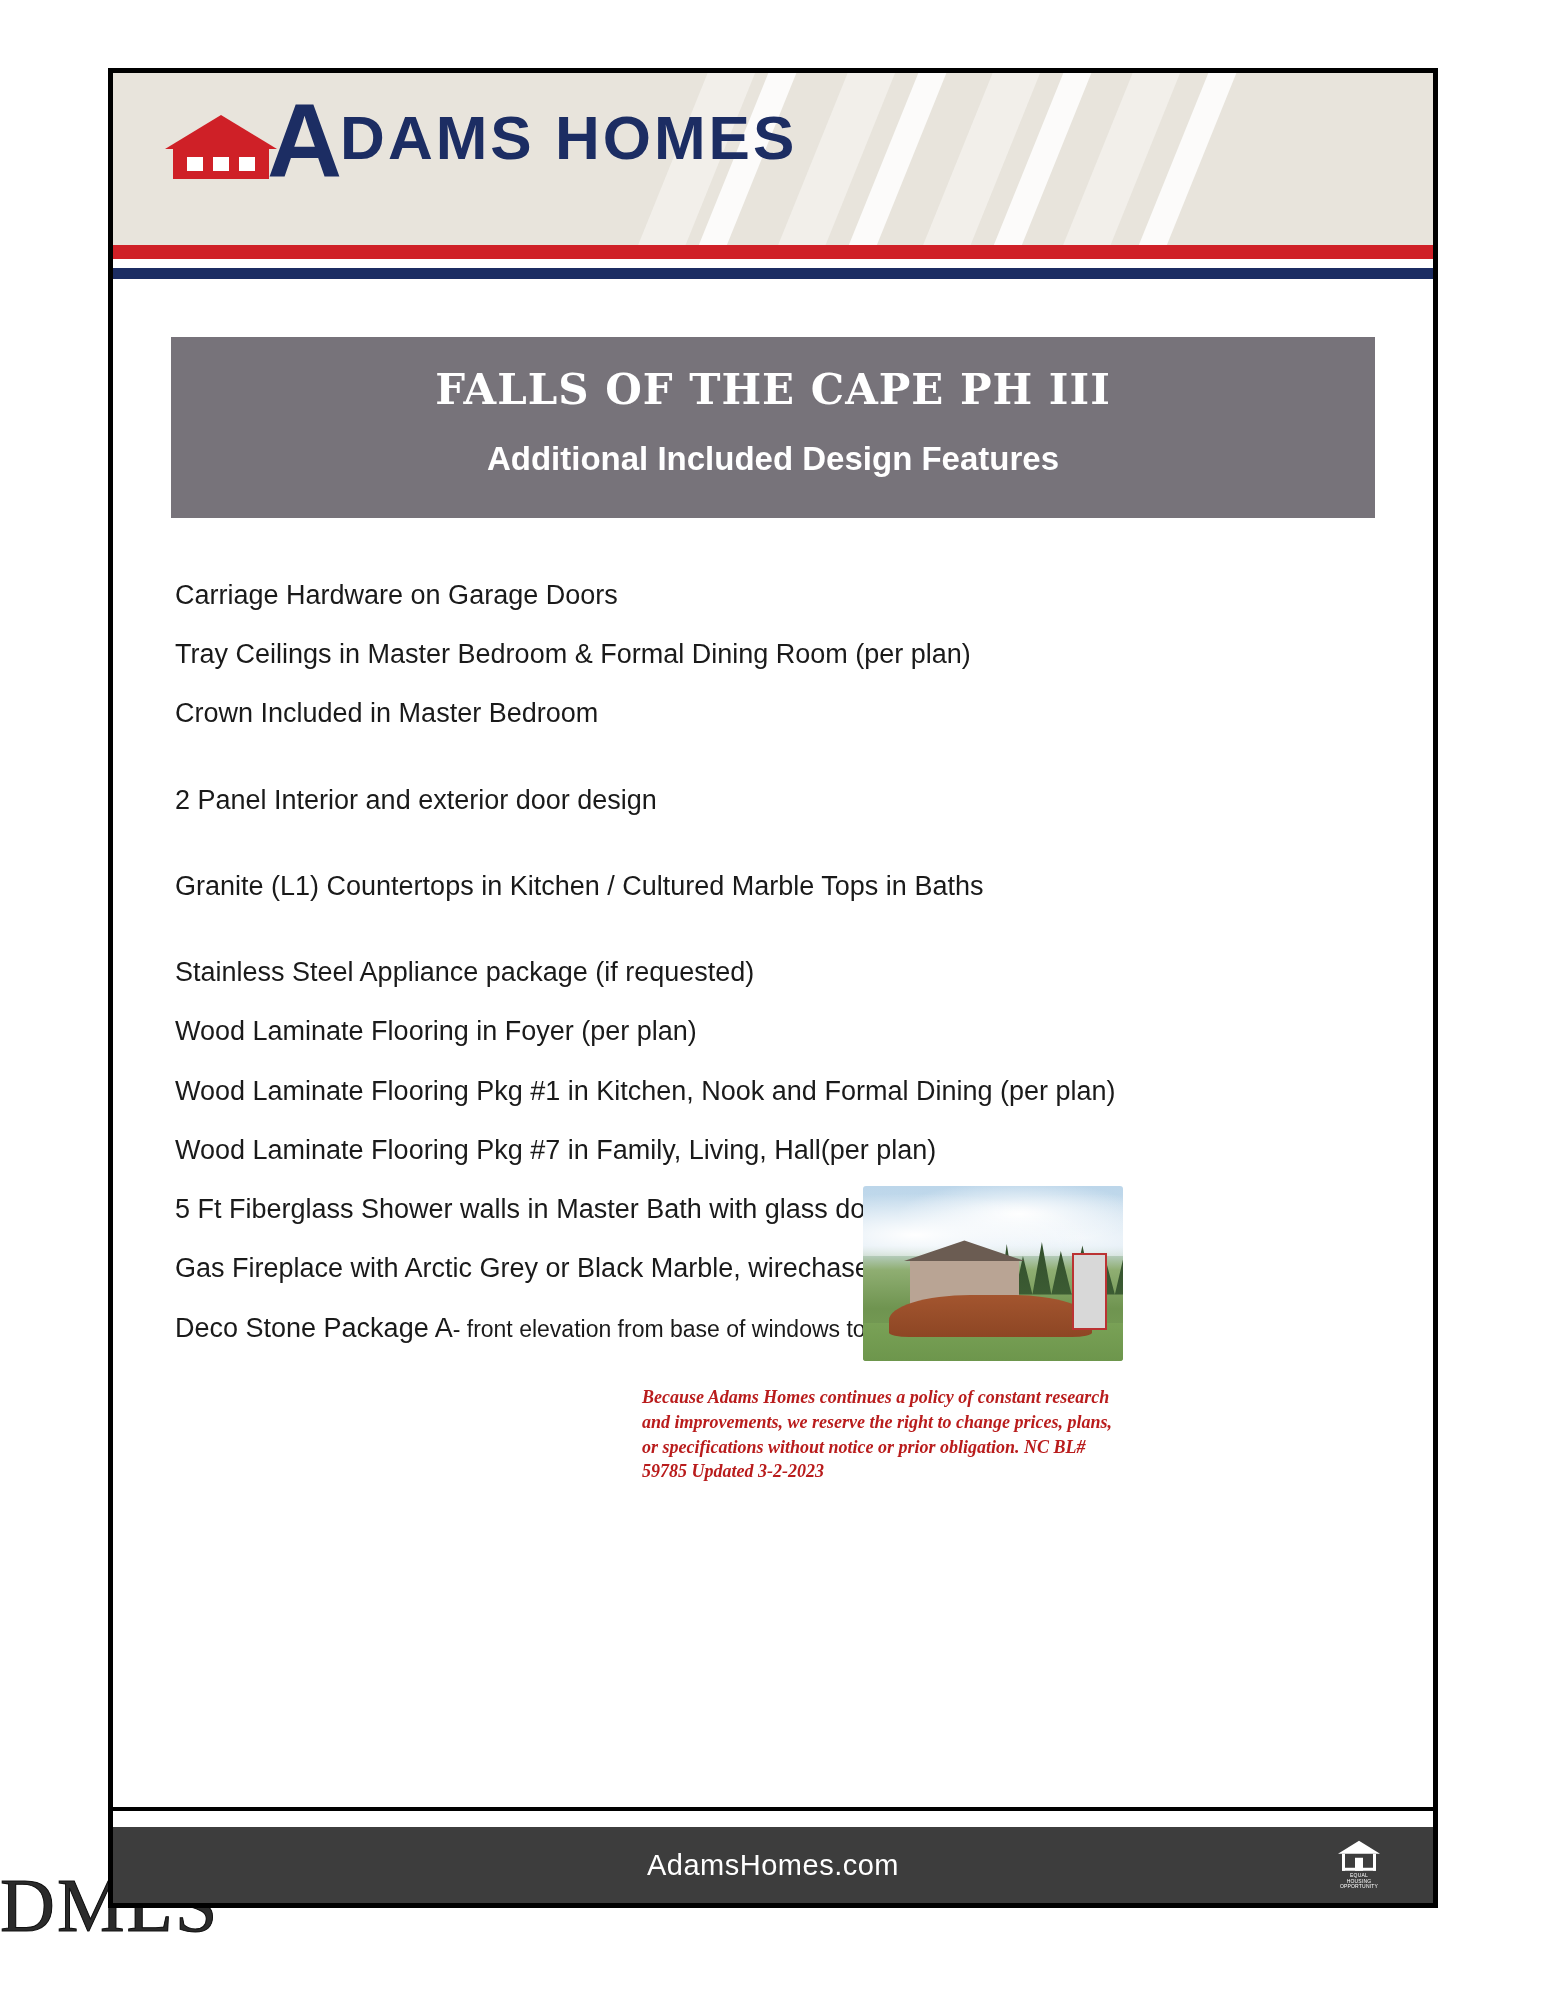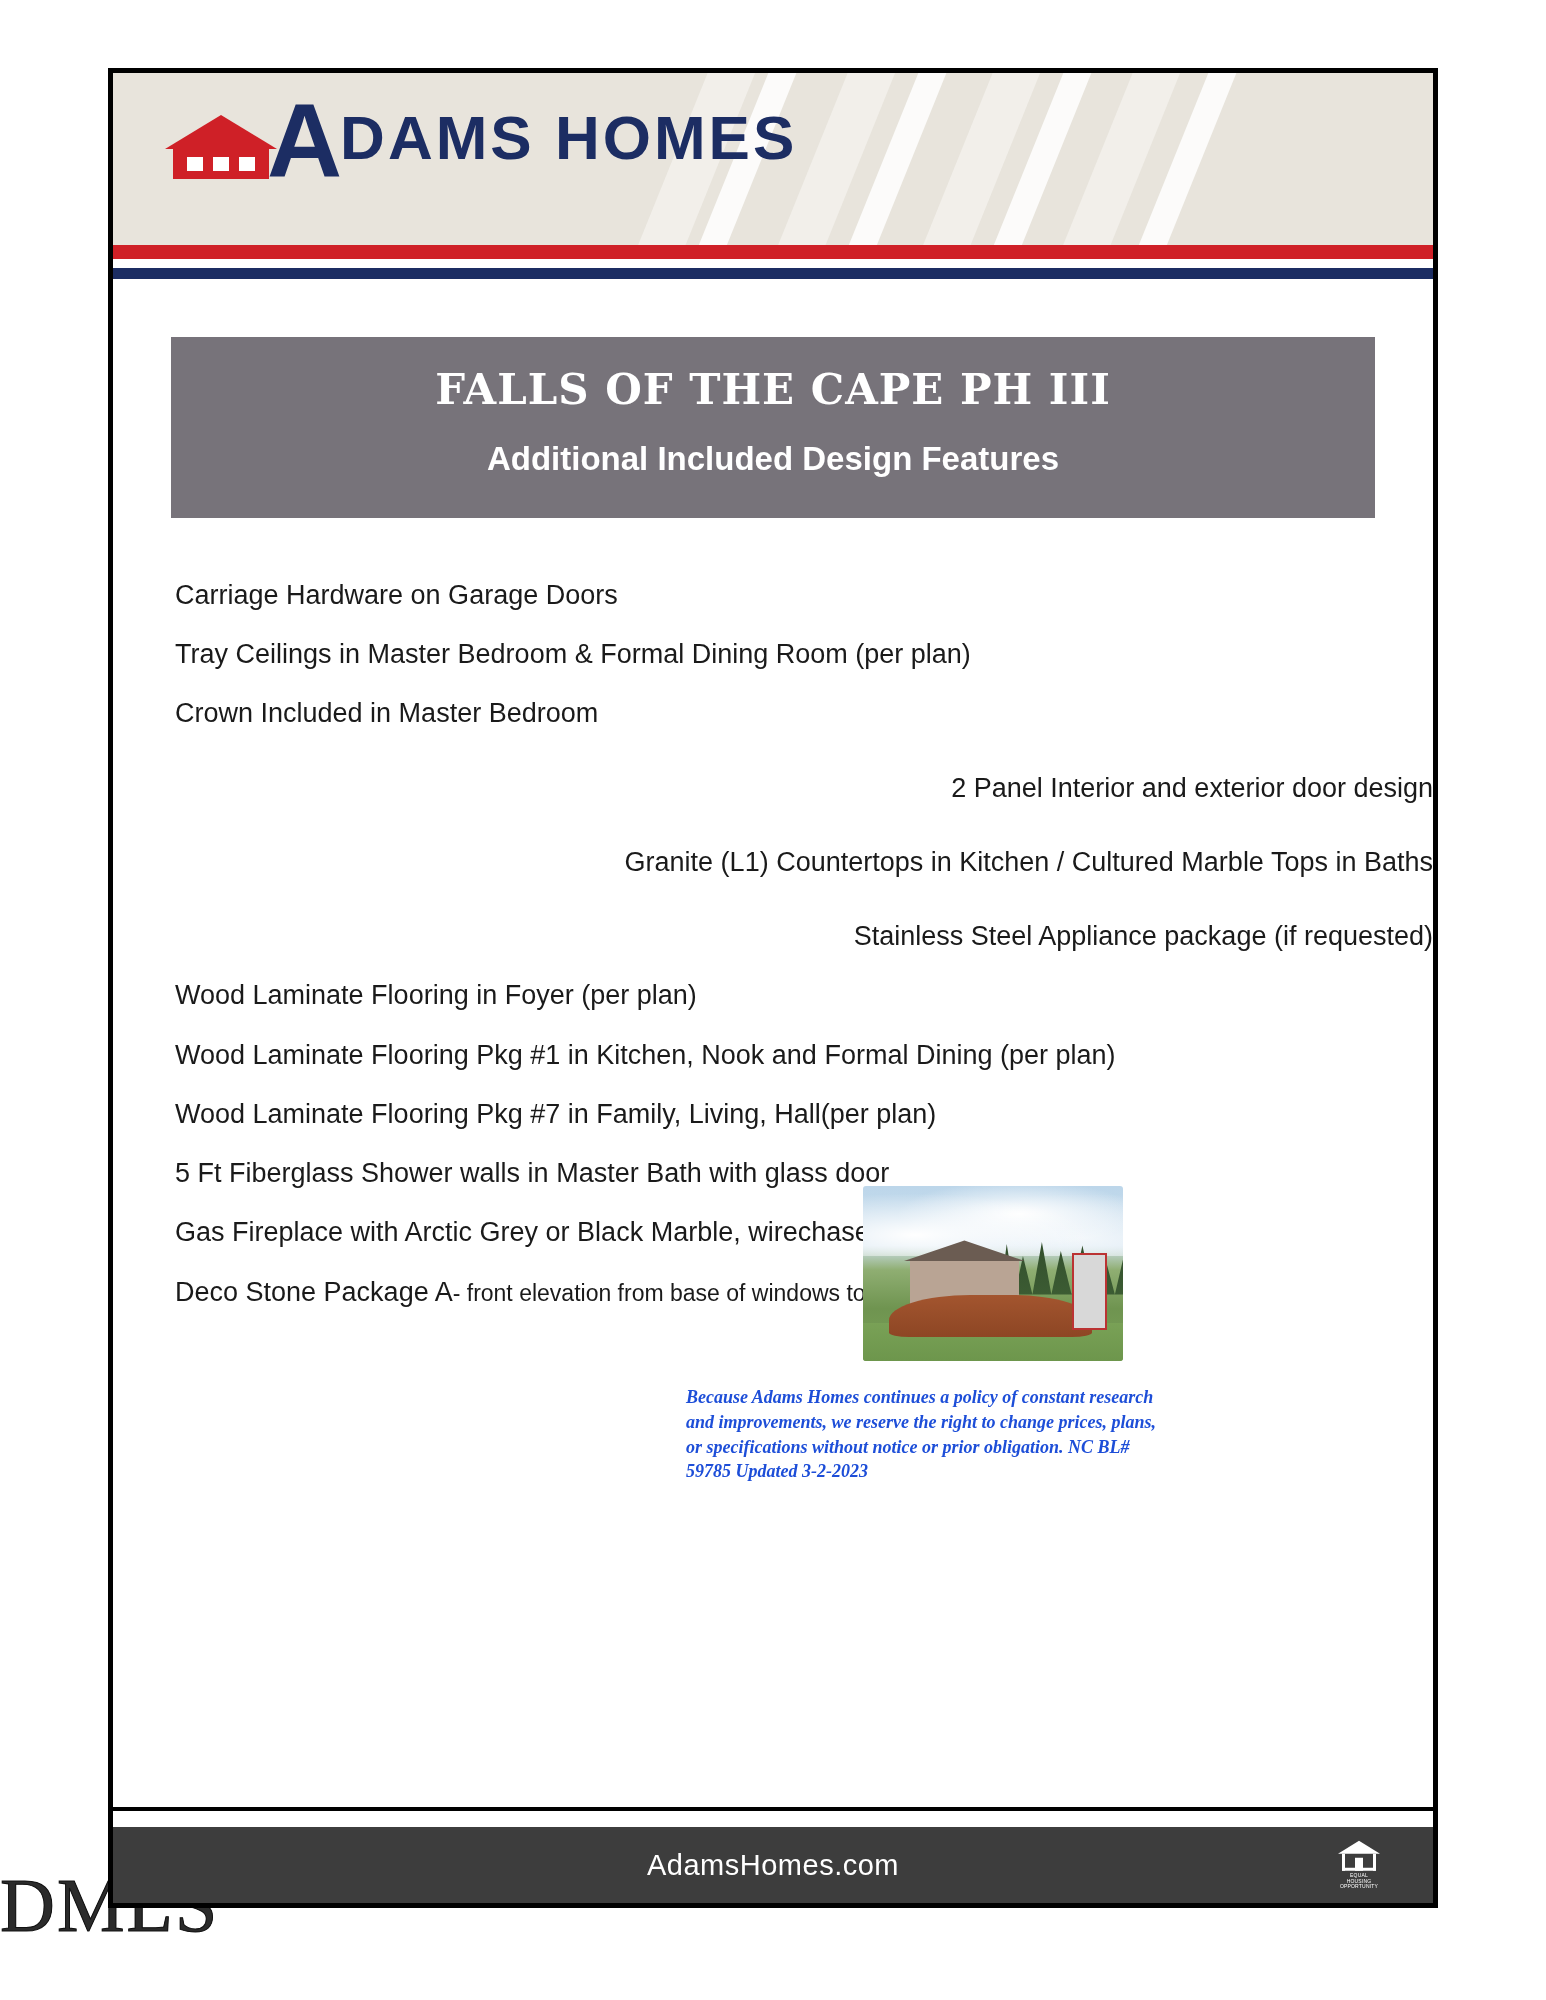--- a/index.html
+++ b/index.html
@@ -165,21 +165,21 @@
     list-style: none;
   }
   .features li {
     font-family: "Liberation Sans", sans-serif;
     font-size: 27px;
     color: #1a1a1a;
     margin-bottom: 29px;
     line-height: 1.12;
     white-space: nowrap;
   }
-  .features li.gap-before { margin-top: 44px; text-align: right; }
+  .features li.gap-before { margin-top: 56px; }
   .features li .small {
     font-size: 23px;
   }
 
   
   .photo {
     position: absolute;
     left: 750px;
     top: 1113px;
     width: 260px;
@@ -221,29 +221,29 @@
     border: 2px solid #b33;
   }
   .photo .grass {
     position: absolute; left: 0; bottom: 0; width: 100%; height: 22%;
     background: linear-gradient(#79a156, #6d964c);
   }
 
   
   .disclaimer {
     position: absolute;
-    left: 573px;
+    left: 529px;
     top: 1312px;
     width: 470px;
     font-family: "Liberation Serif", serif;
     font-style: italic;
     font-weight: bold;
     font-size: 18px;
     line-height: 1.38;
-    color: #1d4ed8;
+    color: #b91c1c;
   }
 
   
   .footer {
     position: absolute;
     left: 0;
     bottom: 0;
     width: 100%;
     height: 76px;
     background: #3d3d3d;

